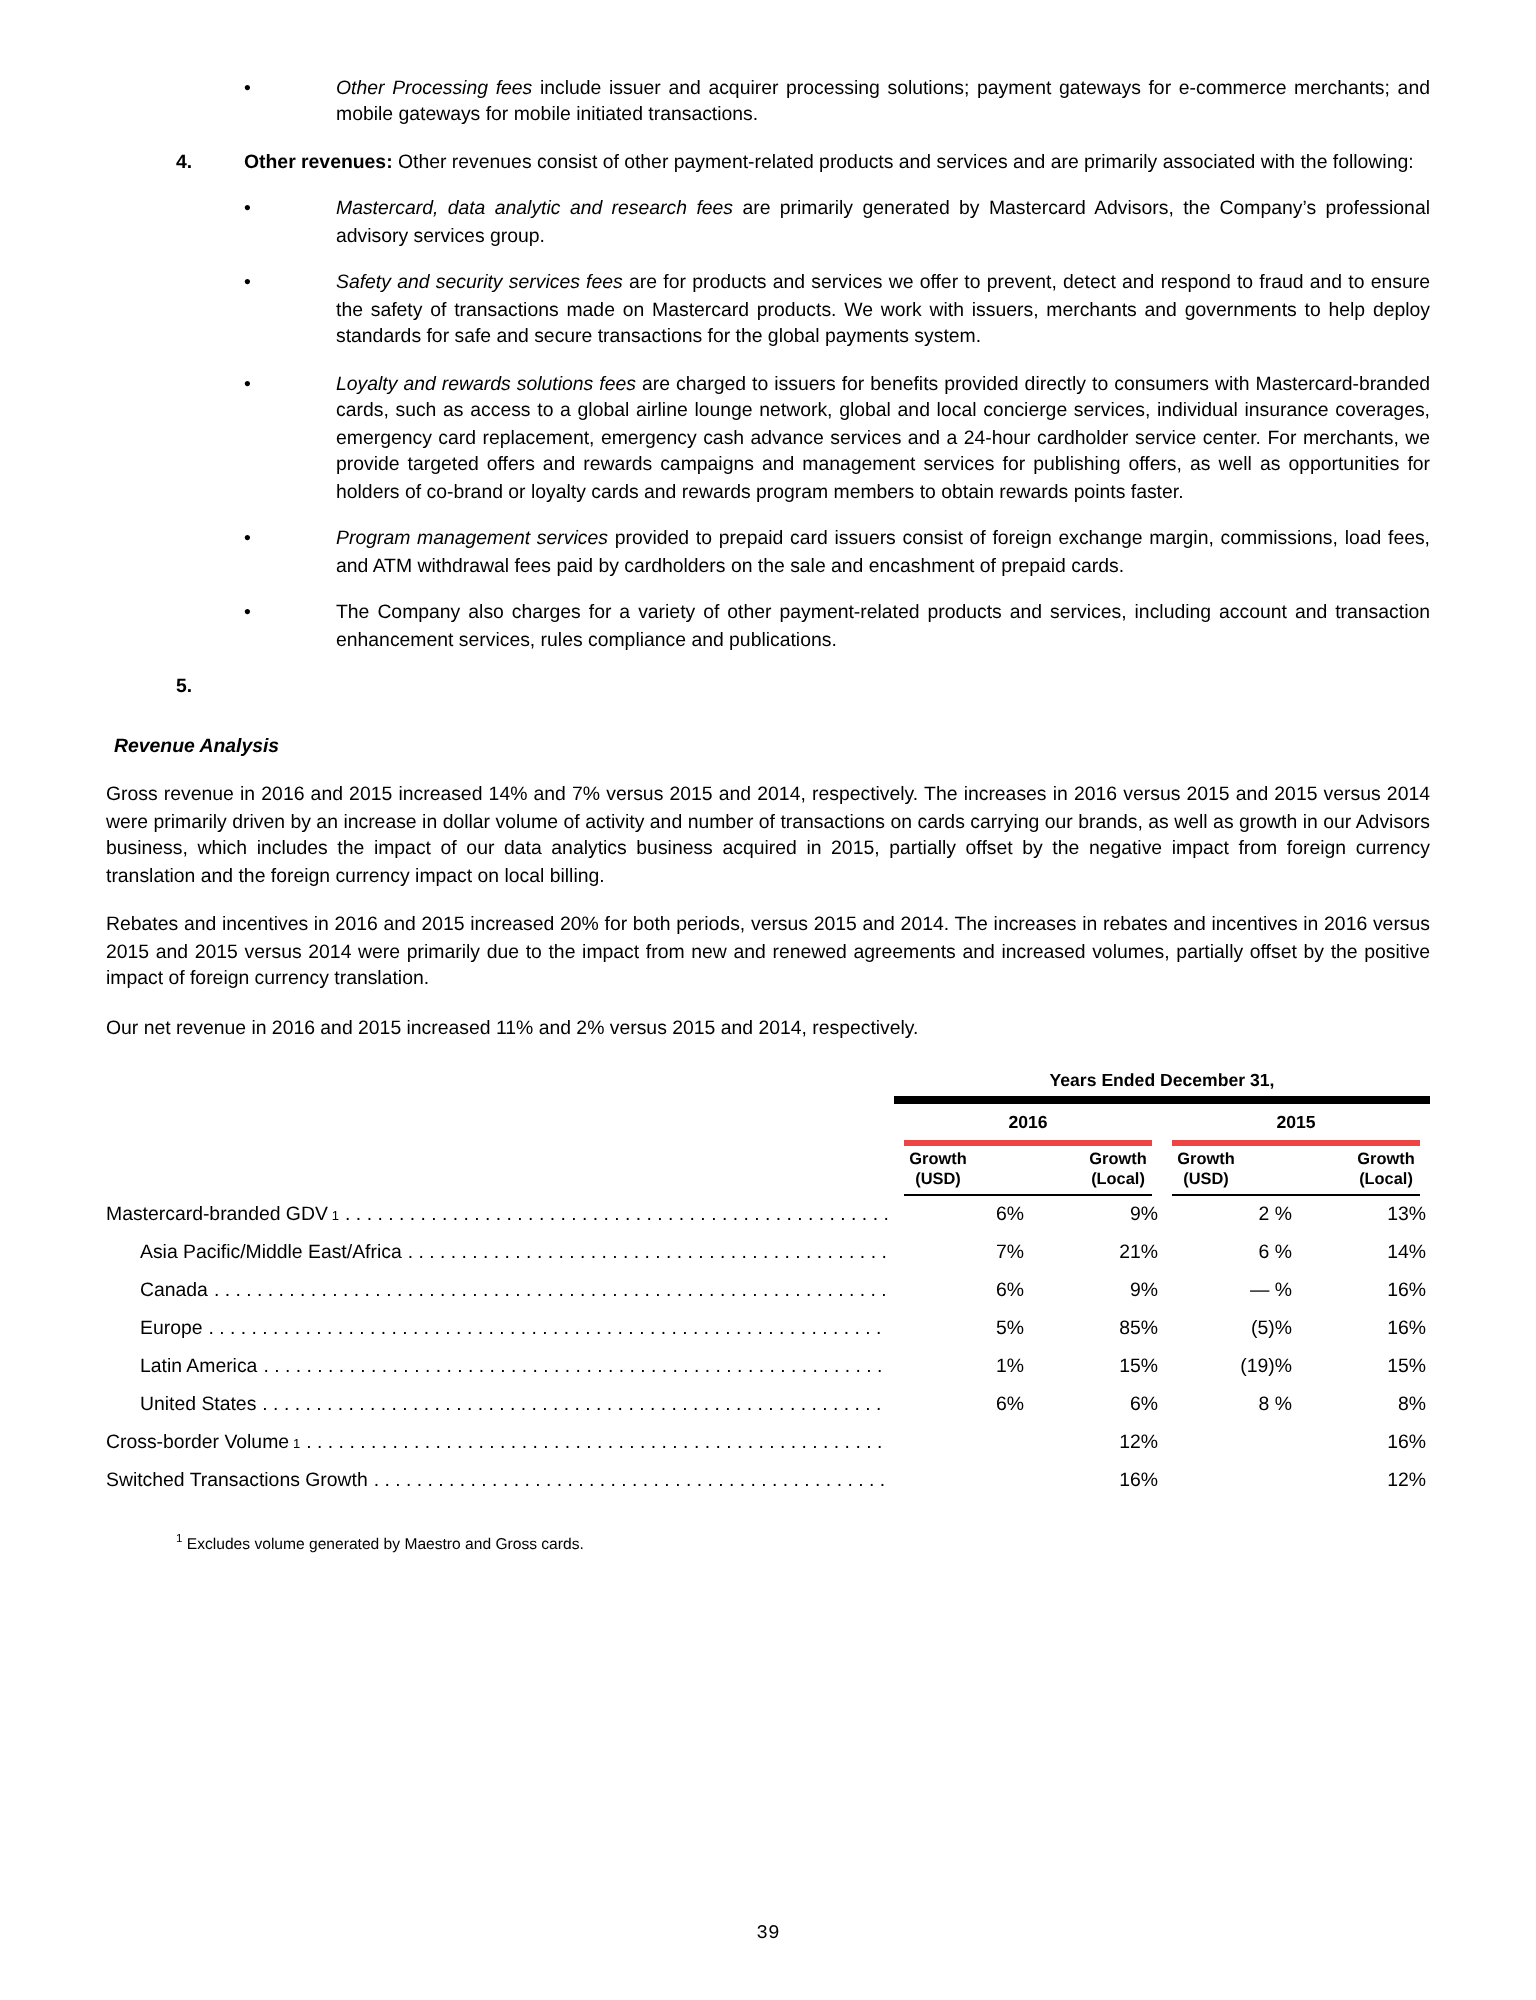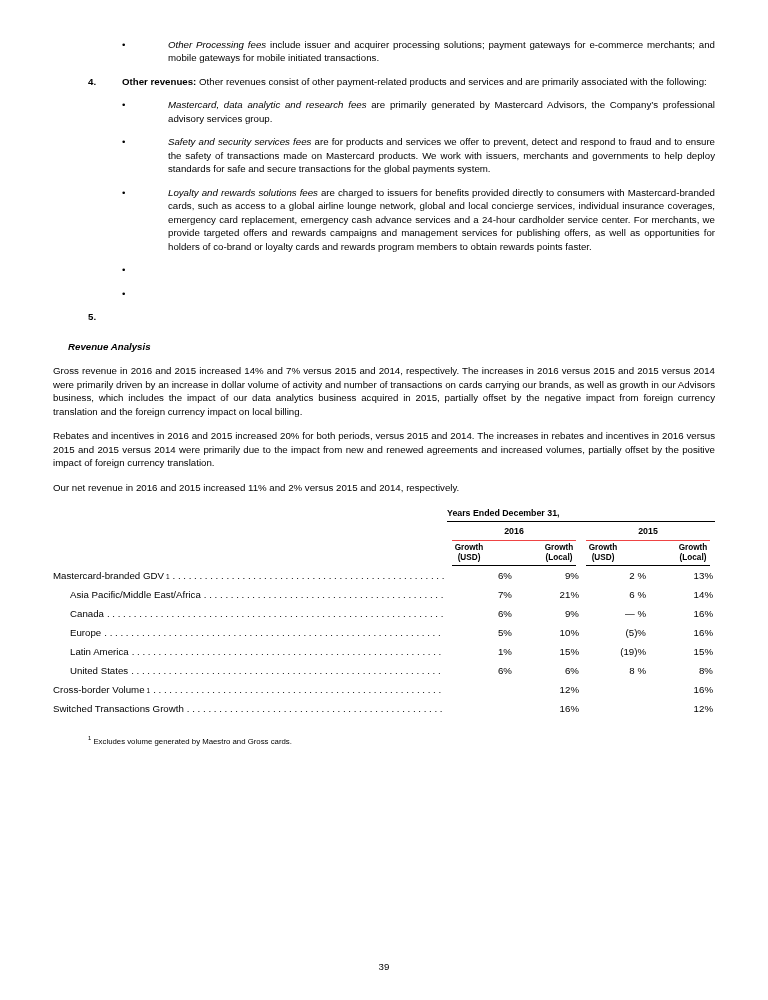--- a/index.html
+++ b/index.html
@@ -16,47 +16,47 @@
   .bullet-row .marker { width:46px; padding-left:69px; flex:0 0 115px; }
   .bullet-row .marker::before { content:"\2022"; }
   .bullet-row .body { flex:1; text-align:justify; }
   .bullet-row .lead { font-style:italic;margin-top:16px; }
   
   .num-row { display:flex; margin-bottom:10px; }
   .num-row .num { flex:0 0 34px; margin-left:35px; font-weight:bold; }
   .num-row .body { flex:1; text-align:justify; }
   .num-row .lead { font-weight:bold; }
   
-  .sec-heading { font-weight:bold; font-style:italic; font-size:9.7px; margin:16px 0 11px 15px; }
+  .sec-heading { font-weight:bold; font-style:italic; font-size:9.7px; margin:16px 0 11px 4px; }
   .para { margin-bottom:11px; }
   
   .gtable { margin-top:13px; }
   .gt-headwrap { display:flex; }
   .gt-spacer { flex:1; }
   .gt-cols { width:268px; }
-  .period { font-weight:bold; font-size:8.8px; padding-bottom:2px; border-bottom:1px solid #000000; }
+  .period { font-weight:bold; font-size:8.8px; text-align:center; padding-bottom:2px; border-bottom:4px solid #000000; }
   .years { display:flex; }
   .year { width:50%; padding:3px 5px 0 5px; }
-  .year-inner { border-bottom:1px solid #ef4444; text-align:center; font-weight:bold; font-size:8.8px; padding-bottom:2px; }
+  .year-inner { border-bottom:3px solid #ef4444; text-align:center; font-weight:bold; font-size:8.8px; padding-bottom:2px; }
   .colheads { display:flex; }
   .pair { width:50%; position:relative; display:flex; padding:2px 0 3px 0;gap:46px; }
   .pair::after { content:""; position:absolute; left:5px; right:5px; bottom:0; border-bottom:1px solid #000; }
   .ch { width:50%; text-align:center; font-weight:bold; font-size:8.2px; line-height:1.25; white-space:pre-line; }
   .trow { display:flex; align-items:baseline; padding:2.8px 0; }
   .rlabel { flex:1; min-width:0; display:flex; align-items:baseline; overflow:hidden; }
   .rlabel .lbl { white-space:nowrap; }
   .rlabel.indent .lbl { padding-left:17px; }
   .rlabel sup { font-size:6.5px; margin-left:2px; }
   .dots { flex:1; min-width:0; overflow:hidden; white-space:nowrap; margin:0 3px; }
   .val { flex:0 0 67px; text-align:right; padding-right:2px; white-space:nowrap; }
   
   .footnote { margin:15px 0 0 35px; font-size:7.8px; }
   .footnote sup { font-size:5.8px; }
   
-  .pagenum { position:absolute; bottom:27px; left:0; right:0; text-align:center; font-size:9.7px; }
+  .pagenum { position:absolute; bottom:27px; left:0; right:0; text-align:center; font-size:9.7px;font-family:Liberation Mono, monospace; }
 </style>
 </head>
 <body>
 
 <div class="page">
 
   <div class="bullet-row">
     <div class="marker"></div>
     <div class="body">
       <span class="lead">Other Processing fees</span>
@@ -91,24 +91,31 @@
   <div class="bullet-row">
     <div class="marker"></div>
     <div class="body">
       <span class="lead">Loyalty and rewards solutions fees</span>
       <span>are charged to issuers for benefits provided directly to consumers with Mastercard-branded cards, such as access to a global airline lounge network, global and local concierge services, individual insurance coverages, emergency card replacement, emergency cash advance services and a 24-hour cardholder service center.  For merchants, we provide targeted offers and rewards campaigns and management services for publishing offers, as well as opportunities for holders of co-brand or loyalty cards and rewards program members to obtain rewards points faster.</span>
     </div>
   </div>
 
   <div class="bullet-row">
     <div class="marker"></div>
-  </div>
-
-  <div class="bullet-row">
-    <div class="marker"></div>
+    <div class="body">
+      <span class="lead">Program management services</span>
+      <span>provided to prepaid card issuers consist of foreign exchange margin, commissions, load fees, and ATM withdrawal fees paid by cardholders on the sale and encashment of prepaid cards.</span>
+    </div>
+  </div>
+
+  <div class="bullet-row">
+    <div class="marker"></div>
+    <div class="body">
+      <span>The Company also charges for a variety of other payment-related products and services, including account and transaction enhancement services, rules compliance and publications.</span>
+    </div>
   </div>
 
   <div class="num-row">
     <div class="num">5.</div>
   </div>
 
   <div class="sec-heading">Revenue Analysis</div>
 
   <p class="para just">Gross revenue in 2016 and 2015 increased 14% and 7% versus 2015 and 2014, respectively.  The increases in 2016 versus 2015 and 2015 versus 2014 were primarily driven by an increase in dollar volume of activity and number of transactions on cards carrying our brands, as well as growth in our Advisors business, which includes the impact of our data analytics business acquired in 2015, partially offset by the negative impact from foreign currency translation and the foreign currency impact on local billing.</p>
   <p class="para just">Rebates and incentives in 2016 and 2015 increased 20% for both periods, versus 2015 and 2014.  The increases in rebates and incentives in 2016 versus 2015 and 2015 versus 2014 were primarily due to the impact from new and renewed agreements and increased volumes, partially offset by the positive impact of foreign currency translation.</p>
@@ -177,21 +184,21 @@
       <span class="val">— %</span>
       <span class="val">16%</span>
     </div>
 
     <div class="trow">
       <div class="rlabel indent">
           <span class="lbl">Europe</span>
           <span class="dots">. . . . . . . . . . . . . . . . . . . . . . . . . . . . . . . . . . . . . . . . . . . . . . . . . . . . . . . . . . . . . . . . . . . . . . . . . . . . . . . . . . . . . . . . . . . . . . . . . . . . . . . . . . . . . . . . . . . . . . . . . . . . . . . . . . . . . . . . . . . . . . . . . . . . . . . . . . . . . . . . . . . . . . . . . . . . . . . . . . . . . . . . . . . . . . . . . . . . . . . . </span>
         </div>
       <span class="val">5%</span>
-      <span class="val">10%</span>
+      <span class="val">85%</span>
       <span class="val">(5)%</span>
       <span class="val">16%</span>
     </div>
 
     <div class="trow">
       <div class="rlabel indent">
           <span class="lbl">Latin America</span>
           <span class="dots">. . . . . . . . . . . . . . . . . . . . . . . . . . . . . . . . . . . . . . . . . . . . . . . . . . . . . . . . . . . . . . . . . . . . . . . . . . . . . . . . . . . . . . . . . . . . . . . . . . . . . . . . . . . . . . . . . . . . . . . . . . . . . . . . . . . . . . . . . . . . . . . . . . . . . . . . . . . . . . . . . . . . . . . . . . . . . . . . . . . . . . . . . . . . . . . . . . . . . . . . </span>
         </div>
       <span class="val">1%</span>

